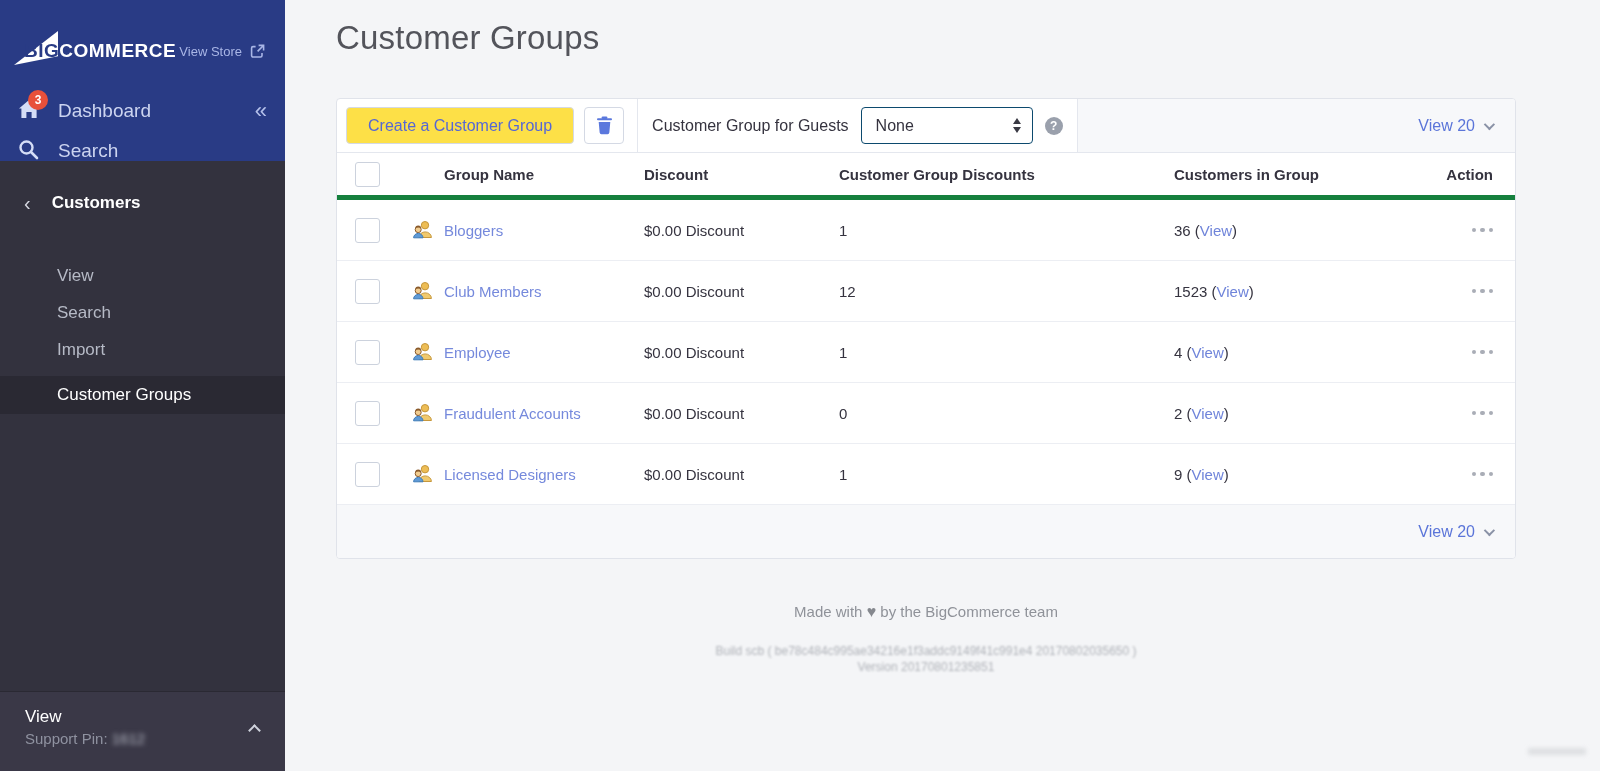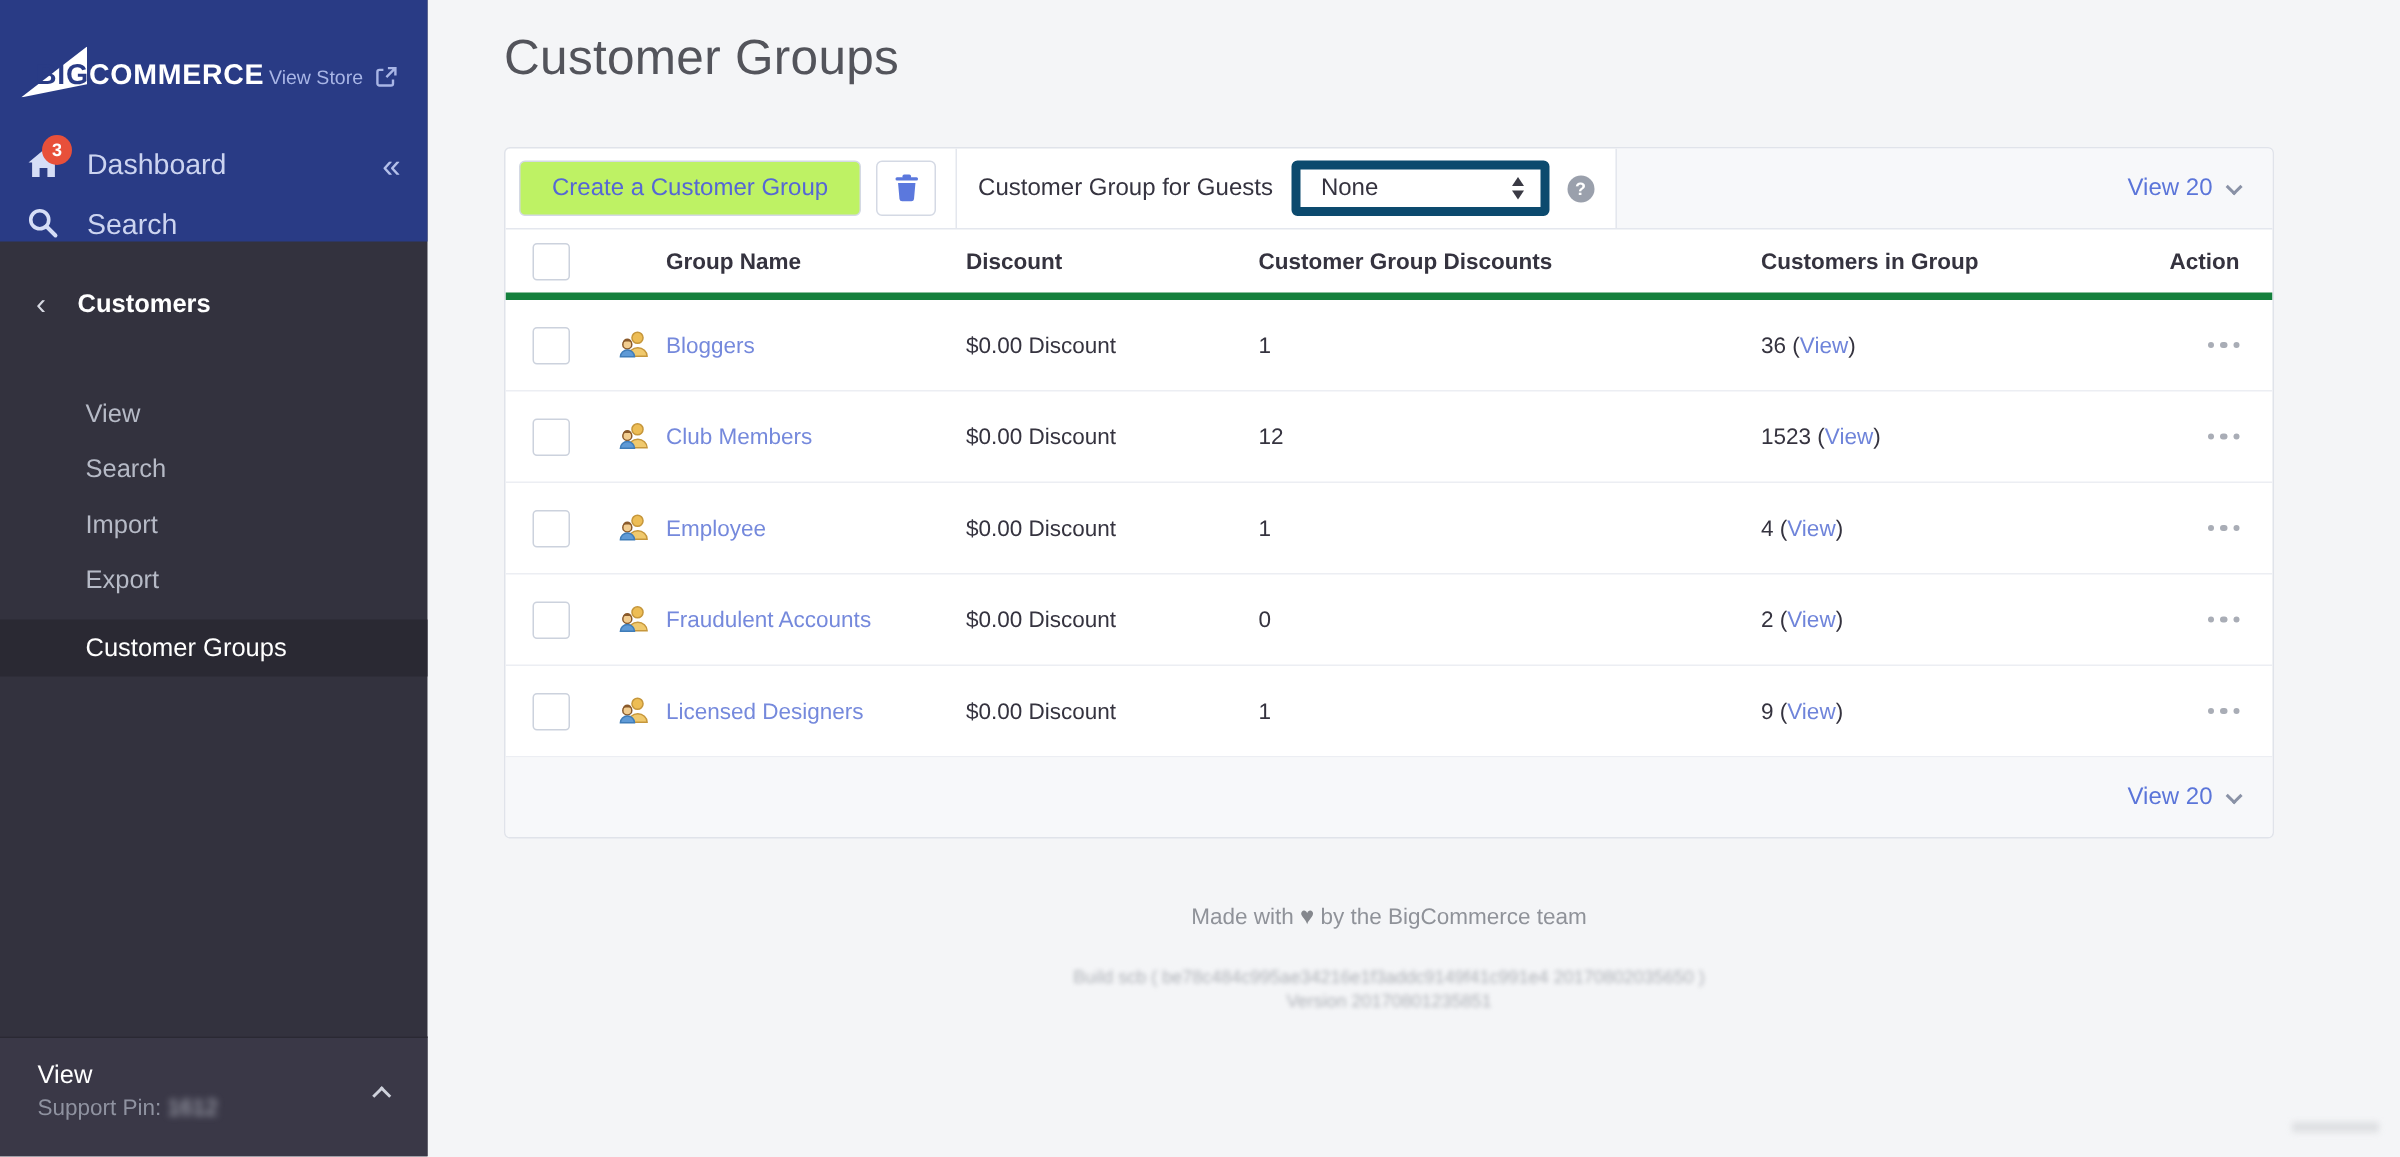--- a/index.html
+++ b/index.html
@@ -40,27 +40,27 @@
              border-bottom:2px solid #cfd2dc; transform:rotate(225deg); }
 
   
   .main { position:absolute; left:285px; top:0; right:0; bottom:0; }
   .page-title { font-weight:300; font-size:33px; color:#53545b; margin:19px 0 0 51px; letter-spacing:.2px; }
 
   .card { position:absolute; left:51px; top:98px; width:1180px; background:#ffffff;
           border:1px solid #e0e3ea; border-radius:4px; overflow:hidden; }
   .toolbar { display:flex; align-items:stretch; height:54px; border-bottom:1px solid #e4e7ee; }
   .tb-left { display:flex; align-items:center; gap:10px; padding:0 13px 0 9px; }
-  .btn { height:37px; padding:0 21px; background:#bef264; border:1px solid #d4d9e4; border-radius:4px;
+  .btn { height:37px; padding:0 21px; background:#fde047; border:1px solid #d4d9e4; border-radius:4px;
          color:#5567d5; font-size:16px; font-family:inherit; cursor:pointer; }
   .icon-btn { width:40px; height:37px; display:flex; align-items:center; justify-content:center;
               background:#fff; border:1px solid #d4d9e4; border-radius:4px; cursor:pointer; }
   .tb-guests { display:flex; align-items:center; border-left:1px solid #e4e7ee; padding:0 14px; gap:12px; }
   .guests-label { font-size:16px; color:#35333f; }
-  .select { width:172px; height:37px; border:6px solid #0c4a6e; border-radius:4px; background:#fff;
+  .select { width:172px; height:37px; border:1px solid #0c4a6e; border-radius:4px; background:#fff;
             display:flex; align-items:center; justify-content:space-between; padding:0 11px 0 14px;
             font-size:16px; color:#35333f; cursor:pointer; }
   .stepper { display:flex; flex-direction:column; gap:3px; }
   .stepper .up { width:0; height:0; border-left:4px solid transparent; border-right:4px solid transparent; border-bottom:6px solid #3a3a44; }
   .stepper .down { width:0; height:0; border-left:4px solid transparent; border-right:4px solid transparent; border-top:6px solid #3a3a44; }
   .help-circle { width:18px; height:18px; border-radius:50%; background:#9aa0ac; color:#fff; font-size:12px; font-weight:bold;
                  display:flex; align-items:center; justify-content:center; cursor:pointer; }
   .tb-pager { flex:1; background:#f7f8fa; border-left:1px solid #e4e7ee; display:flex; align-items:center;
               justify-content:flex-end; padding-right:23px; }
   .view20 { display:inline-flex; align-items:center; gap:9px; color:#5b75d9; font-size:16px; text-decoration:none; cursor:pointer; }
@@ -132,21 +132,20 @@
 
     <div class="sb-gray">
       <div class="section-head">
         <span class="back-chev">‹</span>
         <span class="section-title">Customers</span>
       </div>
       <nav class="menu">
         <div class="menu-item">View</div>
         <div class="menu-item">Search</div>
         <div class="menu-item">Import</div>
-        <div class="menu-item">Export</div>
         <div class="menu-item active">Customer Groups</div>
       </nav>
     </div>
 
     <div class="help-box">
       <div class="help-title">View</div>
       <div class="help-pin">
         <span>Support Pin:</span>
         <span class="pin-blur">1612</span>
       </div>

